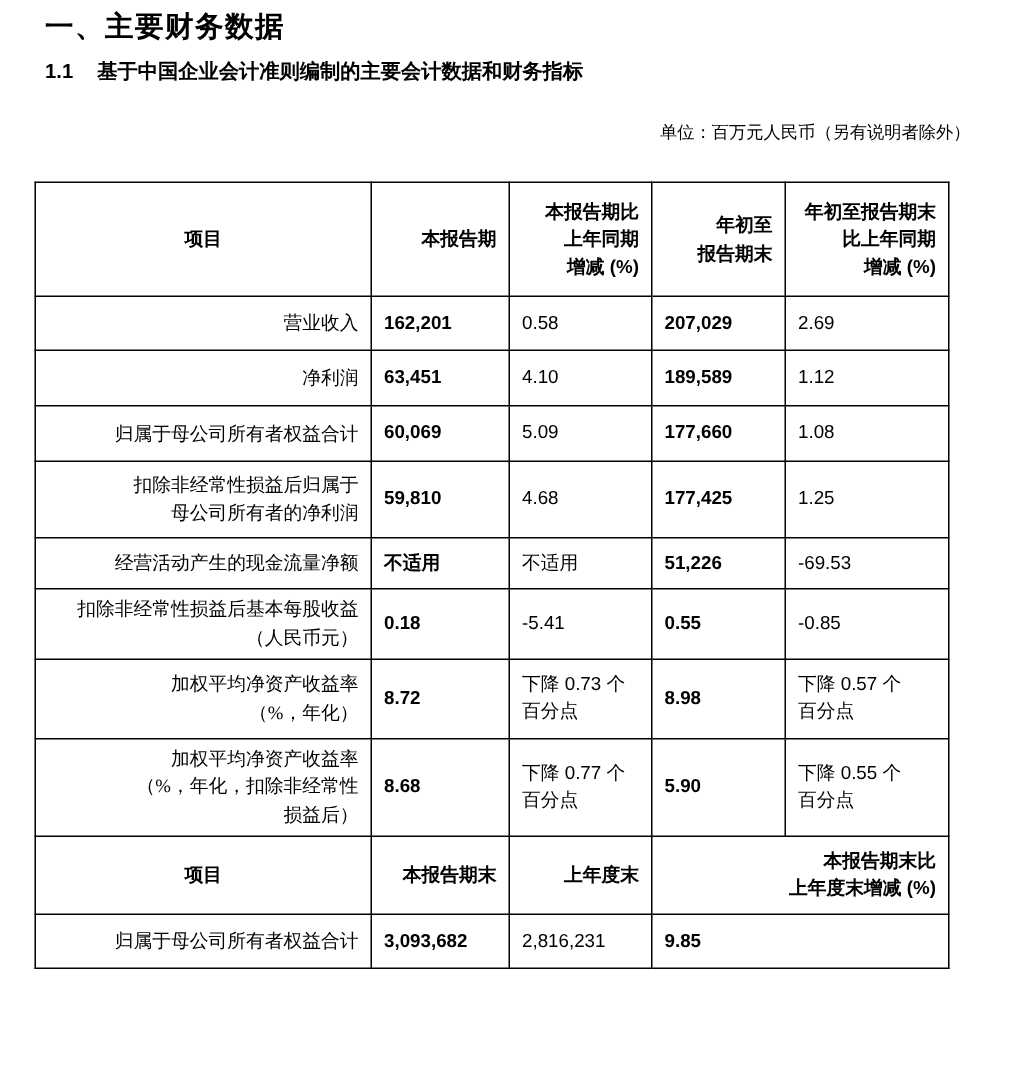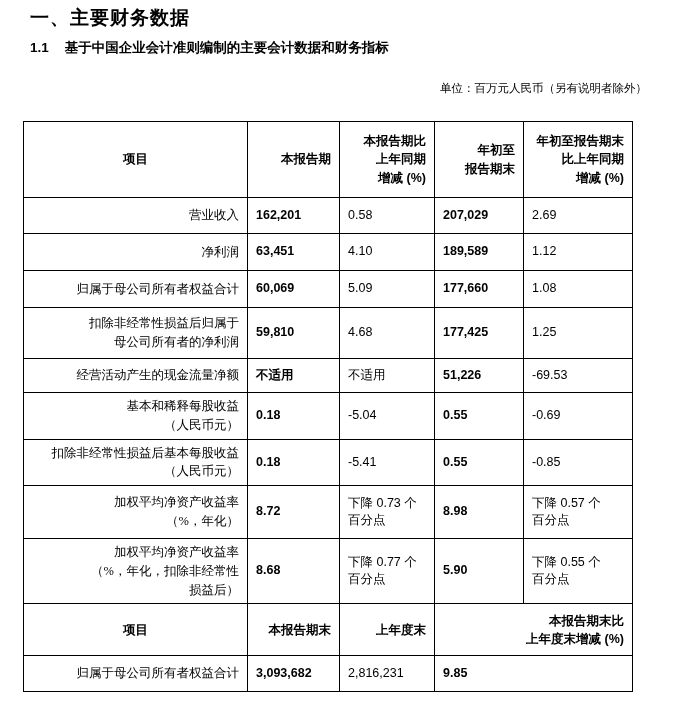--- a/index.html
+++ b/index.html
@@ -128,28 +128,20 @@
   </tr>
 
   <tr style="height:34px">
     <td class="label">经营活动产生的现金流量净额</td>
     <td class="num bold">不适用</td>
     <td class="num">不适用</td>
     <td class="num bold">51,226</td>
     <td class="num">-69.53</td>
   </tr>
 
-  <tr style="height:46px">
-    <td class="label">基本和稀释每股收益
-　（人民币元）</td>
-    <td class="num bold">0.18</td>
-    <td class="num">-5.04</td>
-    <td class="num bold">0.55</td>
-    <td class="num">-0.69</td>
-  </tr>
 
   <tr style="height:44px">
     <td class="label">扣除非经常性损益后基本每股收益
 　（人民币元）</td>
     <td class="num bold">0.18</td>
     <td class="num">-5.41</td>
     <td class="num bold">0.55</td>
     <td class="num">-0.85</td>
   </tr>
 

